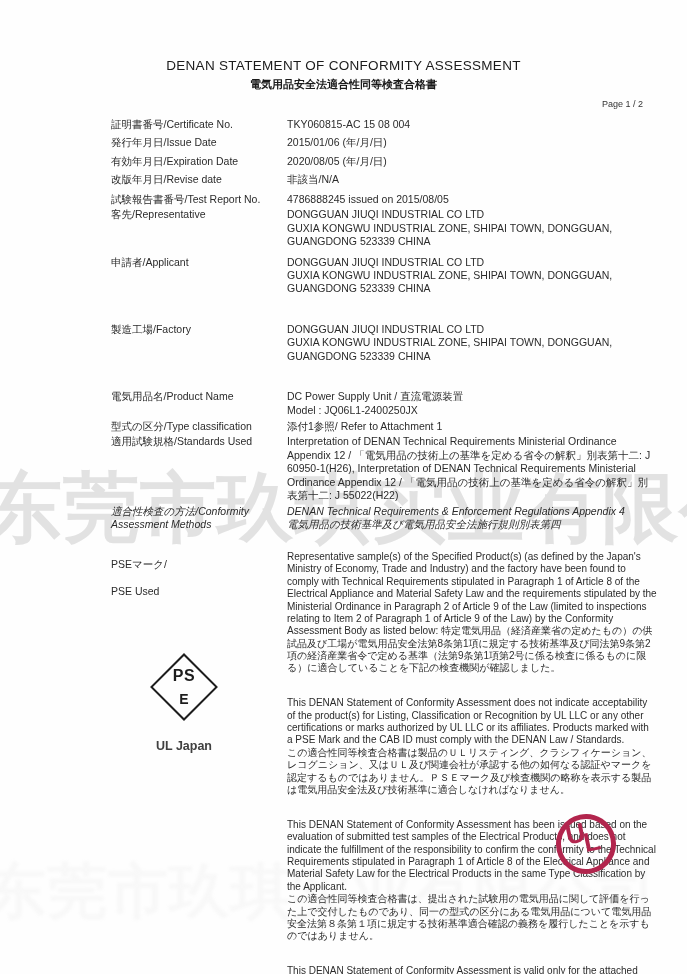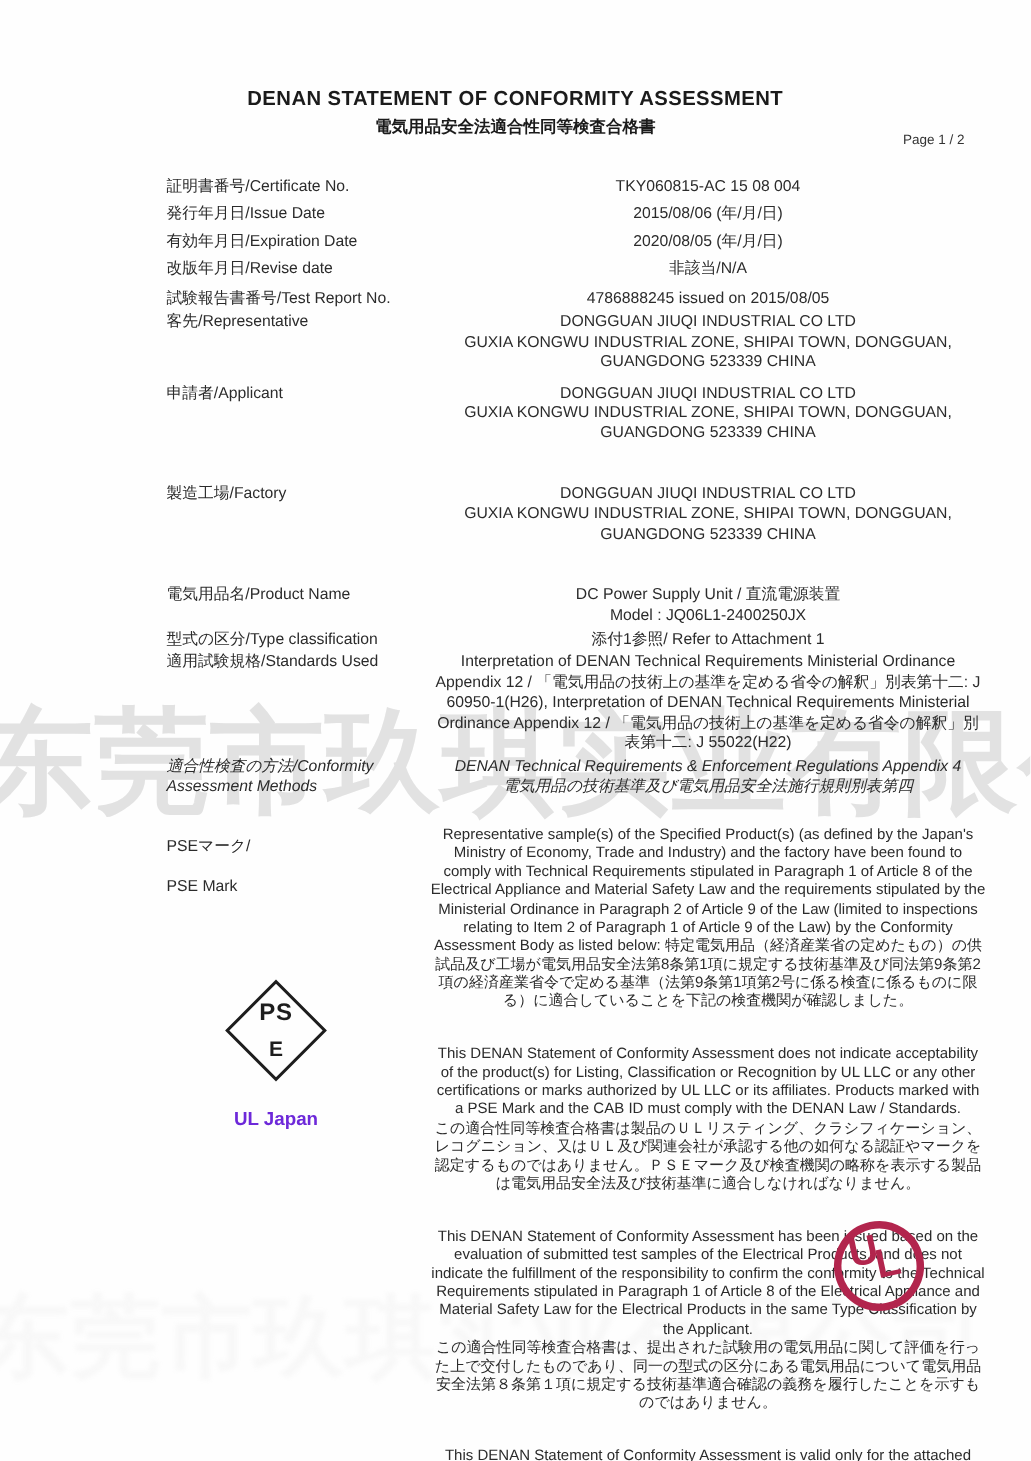--- a/index.html
+++ b/index.html
@@ -15,45 +15,45 @@
   .watermark{
     position:absolute;top:458px;left:-14px;
     font-size:76px;font-weight:bold;
     color:#c7c7c7;opacity:.5;
     letter-spacing:1px;white-space:nowrap;
     z-index:1;pointer-events:none;
   }
   .watermark.bottom{top:852px;opacity:.10;filter:blur(1.5px);font-size:60px;}
   
   .header{position:relative;z-index:2;text-align:center;padding-top:58px;}
-  .title-en{font-size:13.5px;font-weight:bold;letter-spacing:.3px;color:#1b1b1b;}
+  .title-en{font-size:13.5px;font-weight:normal;letter-spacing:.3px;color:#1b1b1b;}
   .title-jp{font-size:11px;font-weight:bold;margin-top:4px;color:#1b1b1b;}
-  .page-indicator{position:absolute;top:88px;right:44px;font-size:9px;color:#333;z-index:2;}
+  .page-indicator{position:absolute;top:99px;right:44px;font-size:9px;color:#333;z-index:2;}
   
   .content{position:relative;z-index:2;margin:26px 30px 0 88px;font-size:10.5px;line-height:1.28;}
   .row{display:flex;align-items:flex-start;padding-left:23px;}
   .label{flex:0 0 170px;width:170px;padding-right:6px;white-space:pre-line;}
-  .value{flex:1;white-space:pre-line;text-align:center;}
+  .value{flex:1;white-space:pre-line;}
   .mb5{margin-bottom:5px;} .mb9{margin-bottom:6px;} .mb2{margin-bottom:2px;}
   .mb7{margin-bottom:7px;} .mb27{margin-bottom:27px;} .mb17{margin-bottom:27px;}
   .mb3{margin-bottom:3px;} .mb6{margin-bottom:6px;font-style:italic;}
   .pse-label{white-space:pre-line;line-height:2.6;}
   .para{margin:0 0 9px 0;white-space:pre-line;font-size:10px;line-height:1.24;}
   
   .pse-mark{margin:34px 0 0 18px;width:110px;text-align:center;}
   .diamond{
     width:44px;height:44px;margin:10px auto 14px auto;
     border:2.5px solid #1d1d1d;transform:rotate(45deg);
     display:flex;align-items:center;justify-content:center;
   }
   .diamond-inner{transform:rotate(-45deg);text-align:center;line-height:.95;
     font-weight:bold;color:#1d1d1d;}
   .diamond-inner .ps{font-size:16px;letter-spacing:.5px;display:block;}
   .diamond-inner .e{font-size:14px;display:block;}
-  .pse-caption{font-size:12.5px;font-weight:bold;color:#6d28d9;}
+  .pse-caption{font-size:12.5px;font-weight:bold;color:#404040;}
   
   .ul-logo{
     position:absolute;top:814px;left:556px;z-index:2;
     width:50px;height:50px;border:5px solid #b2254d;border-radius:50%;
     transform:rotate(-12deg);
   }
   .ul-logo .u{position:absolute;top:-2px;left:7px;font-size:27px;font-weight:bold;color:#b2254d;}
   .ul-logo .l{position:absolute;top:9px;left:23px;font-size:27px;font-weight:bold;color:#b2254d;}
 </style>
 </head>
@@ -71,21 +71,21 @@
   <div class="page-indicator">Page 1 / 2</div>
 
   <div class="content">
 
     <div class="row mb5">
       <div class="label">証明書番号/Certificate No.</div>
       <div class="value">TKY060815-AC 15 08 004</div>
     </div>
     <div class="row mb5">
       <div class="label">発行年月日/Issue Date</div>
-      <div class="value">2015/08/06 (年/月/日)</div>
+      <div class="value">2015/01/06 (年/月/日)</div>
     </div>
     <div class="row mb5">
       <div class="label">有効年月日/Expiration Date</div>
       <div class="value">2020/08/05 (年/月/日)</div>
     </div>
     <div class="row mb9">
       <div class="label">改版年月日/Revise date</div>
       <div class="value">非該当/N/A</div>
     </div>
     <div class="row mb2">
@@ -122,21 +122,21 @@
     </div>
     <div class="row mb6">
       <div class="label">適合性検査の方法/Conformity Assessment Methods</div>
       <div class="value">DENAN Technical Requirements &amp; Enforcement Regulations Appendix 4
 電気用品の技術基準及び電気用品安全法施行規則別表第四</div>
     </div>
 
     <div class="row">
       <div class="label">
         <span class="pse-label">PSEマーク/
-PSE Mark</span>
+PSE Used</span>
         <div class="pse-mark">
           <div class="diamond">
             <div class="diamond-inner">
               <span class="ps">PS</span>
               <span class="e">E</span>
             </div>
           </div>
           <div class="pse-caption">UL Japan</div>
         </div>
       </div>

